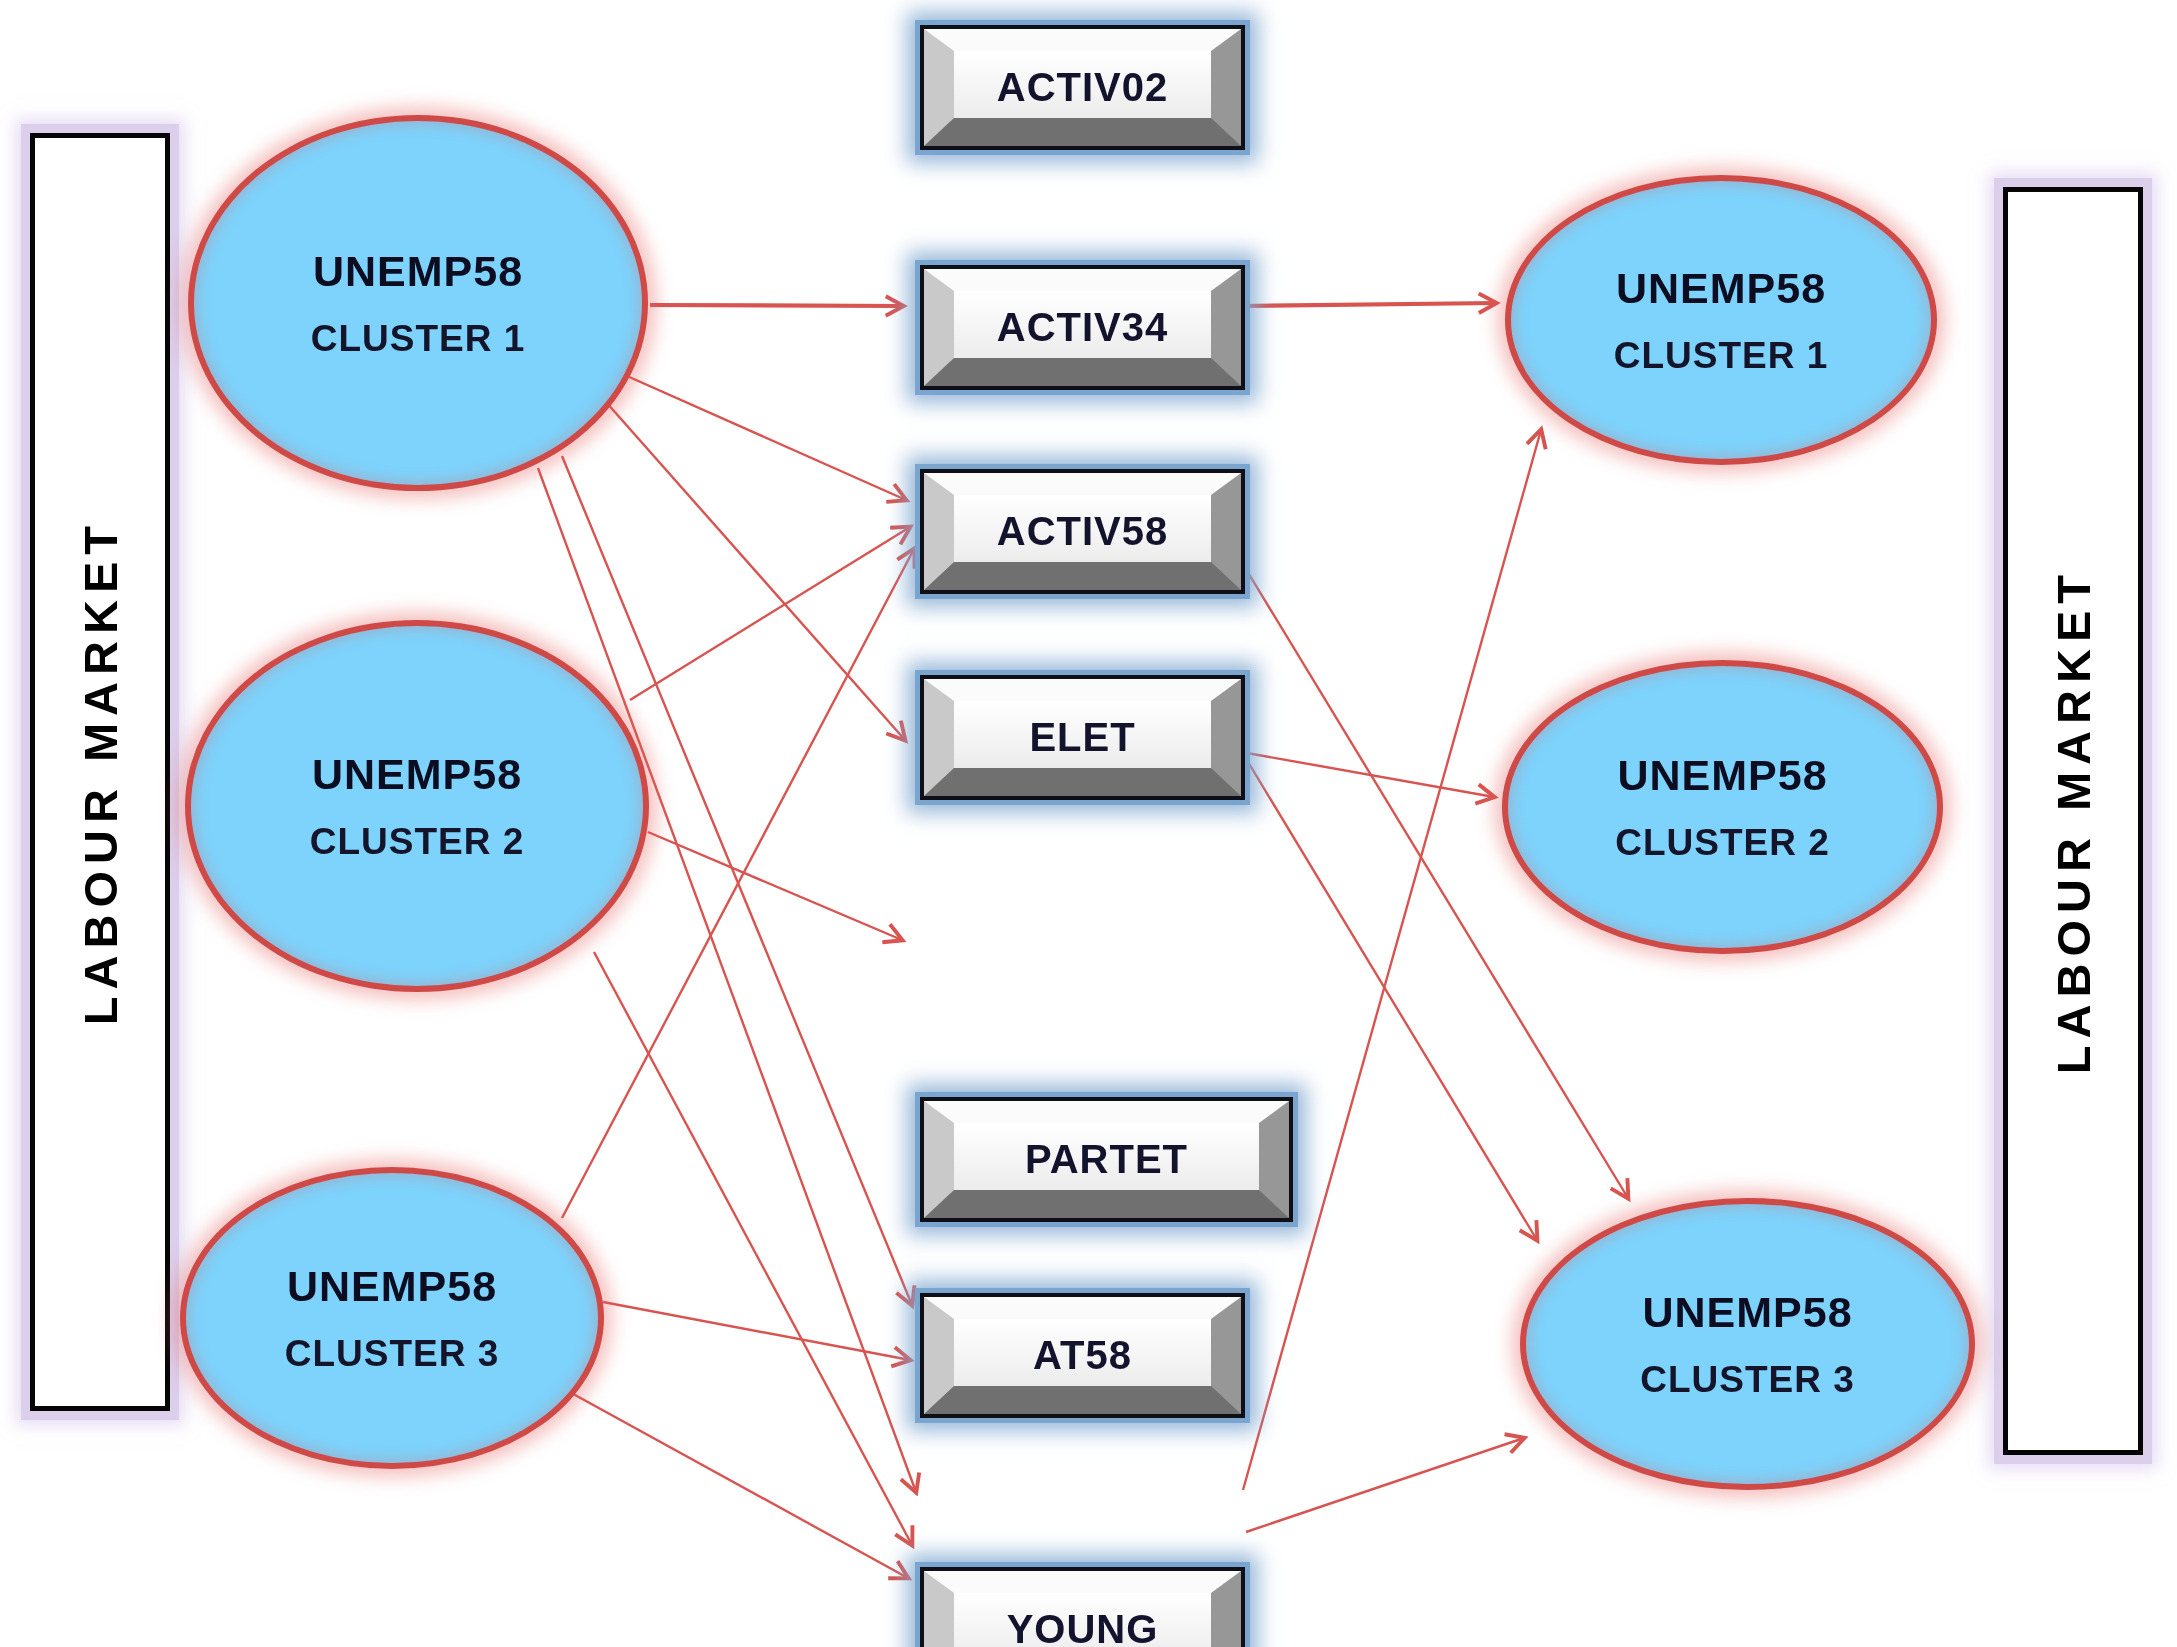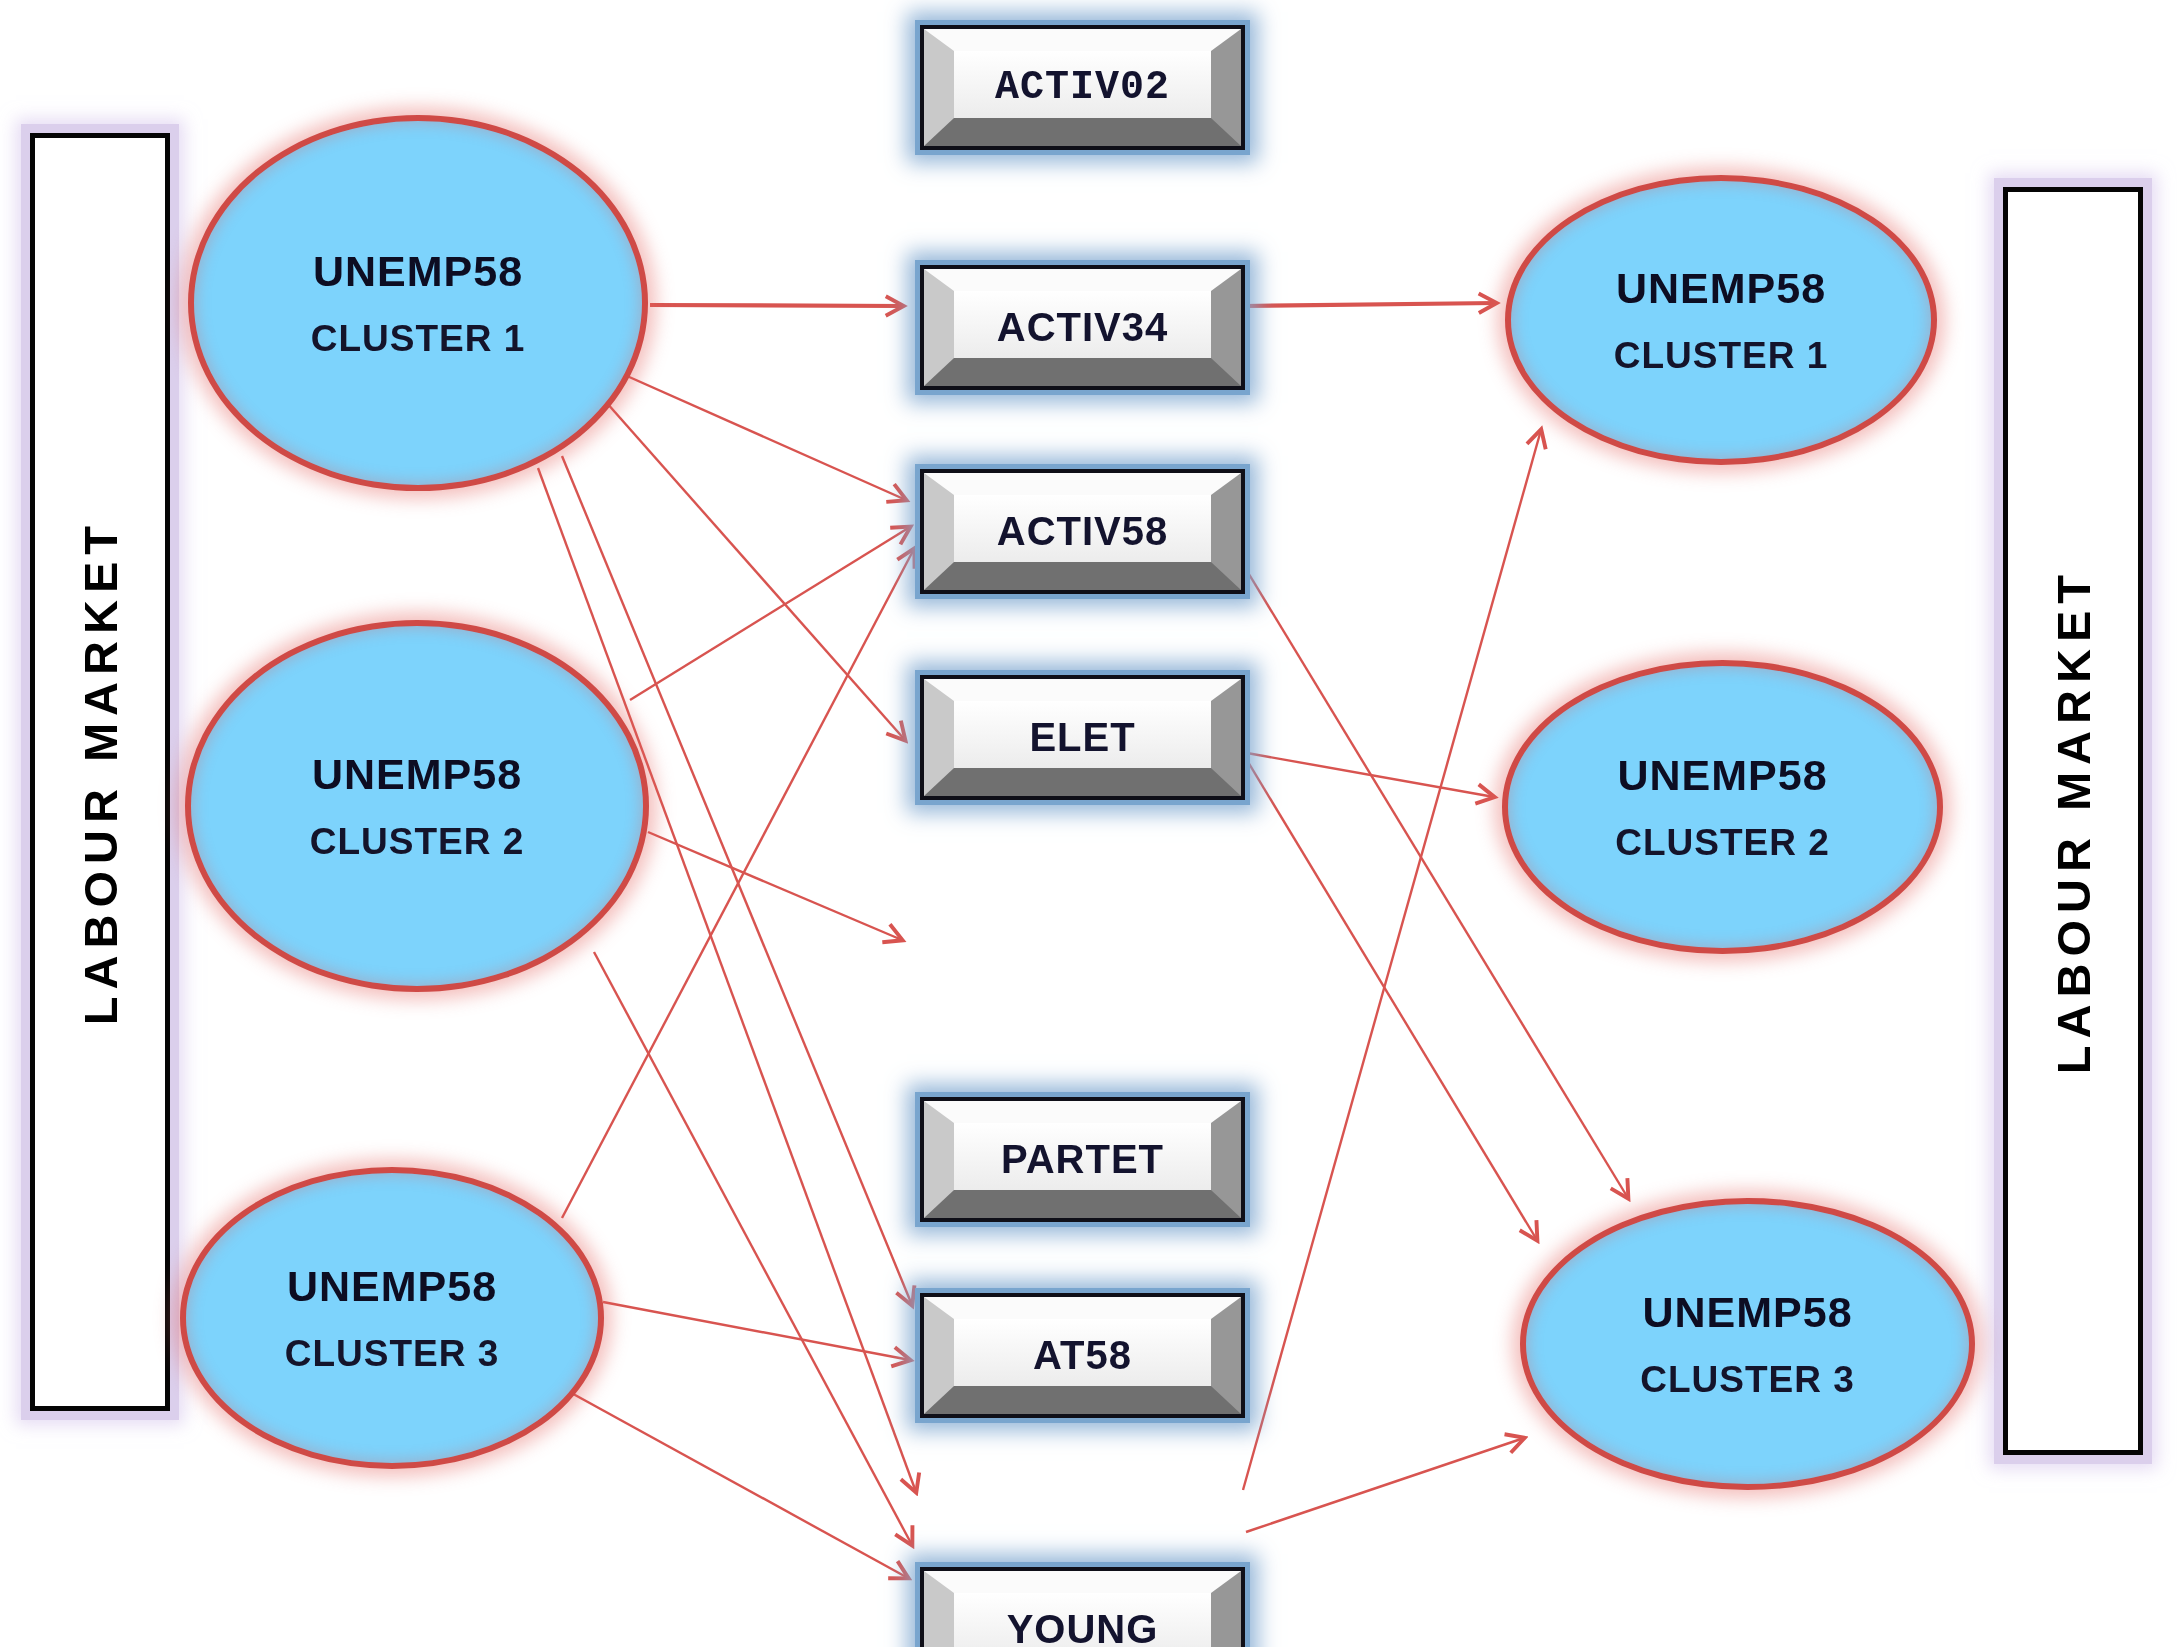--- a/index.html
+++ b/index.html
@@ -105,37 +105,37 @@
   </div>
   <div class="ellipse" style="left:1502px; top:660px; width:429px; height:282px;">
     <div class="e-line1">UNEMP58</div>
     <div class="e-line2">CLUSTER 2</div>
   </div>
   <div class="ellipse" style="left:1520px; top:1198px; width:443px; height:280px;">
     <div class="e-line1">UNEMP58</div>
     <div class="e-line2">CLUSTER 3</div>
   </div>
 
-  <div class="pbox" style="left:920px; top:25px;font-family:Liberation Mono, monospace;">
+  <div class="pbox" style="left:920px; top:25px;">
     <div class="bevel"></div>
     <div class="label">ACTIV02</div>
   </div>
   <div class="pbox" style="left:920px; top:245px;margin-top:20px;">
     <div class="bevel"></div>
     <div class="label">ACTIV34</div>
   </div>
   <div class="pbox" style="left:920px; top:443px;margin-top:26px;">
     <div class="bevel"></div>
     <div class="label">ACTIV58</div>
   </div>
   <div class="pbox" style="left:920px; top:675px;">
     <div class="bevel"></div>
     <div class="label">ELET</div>
   </div>
-  <div class="pbox" style="left:920px; top:1097px;">
+  <div class="pbox" style="left:920px; top:1097px;padding-left:48px;">
     <div class="bevel"></div>
     <div class="label">PARTET</div>
   </div>
   <div class="pbox" style="left:920px; top:1293px;">
     <div class="bevel"></div>
     <div class="label">AT58</div>
   </div>
   <div class="pbox" style="left:920px; top:1567px;">
     <div class="bevel"></div>
     <div class="label">YOUNG</div>

